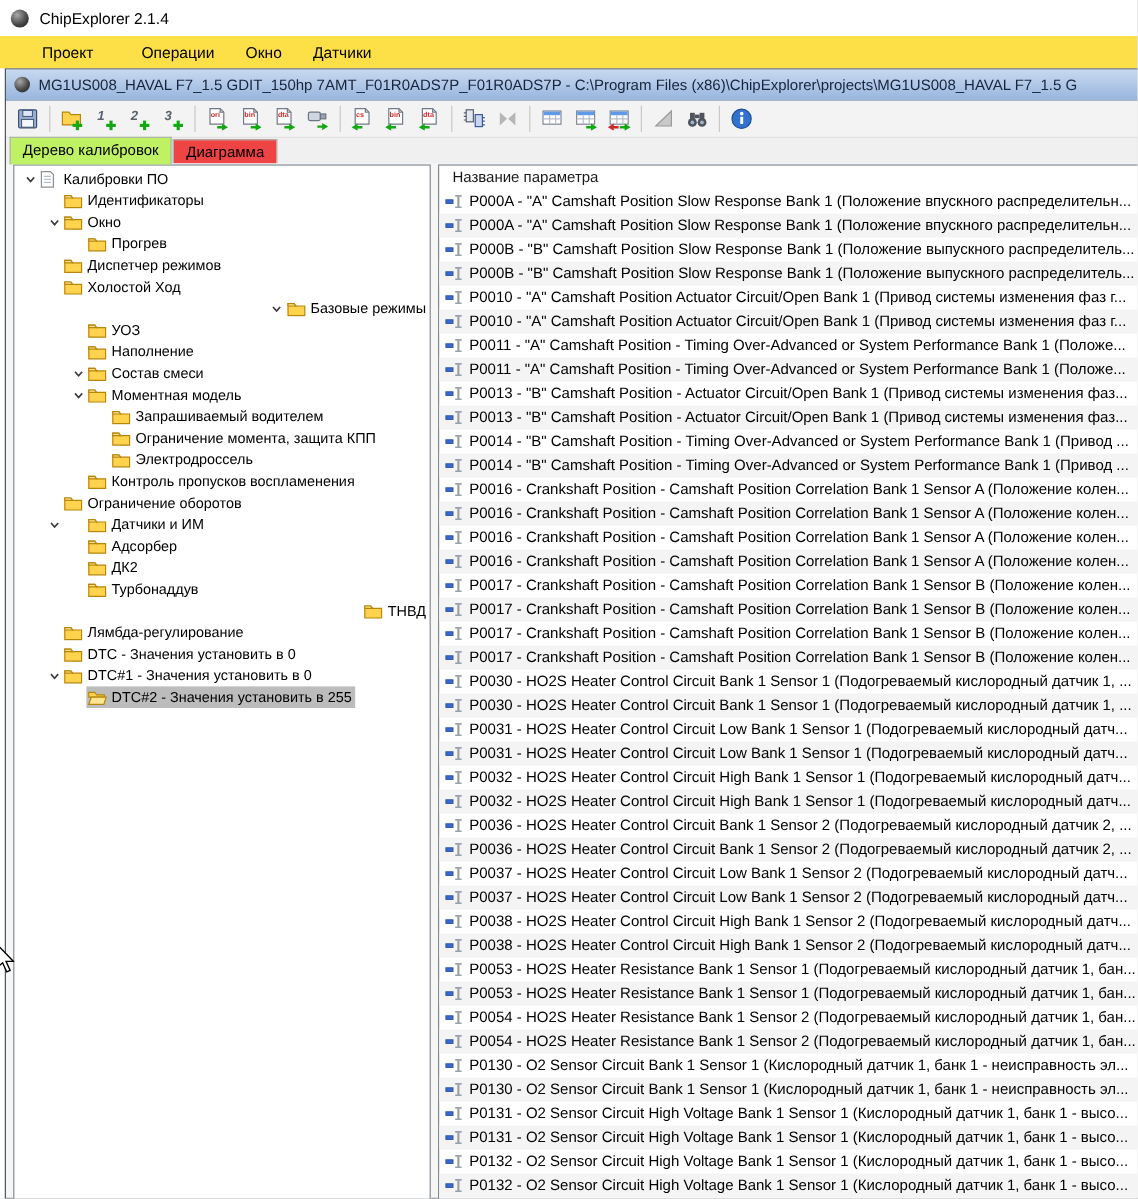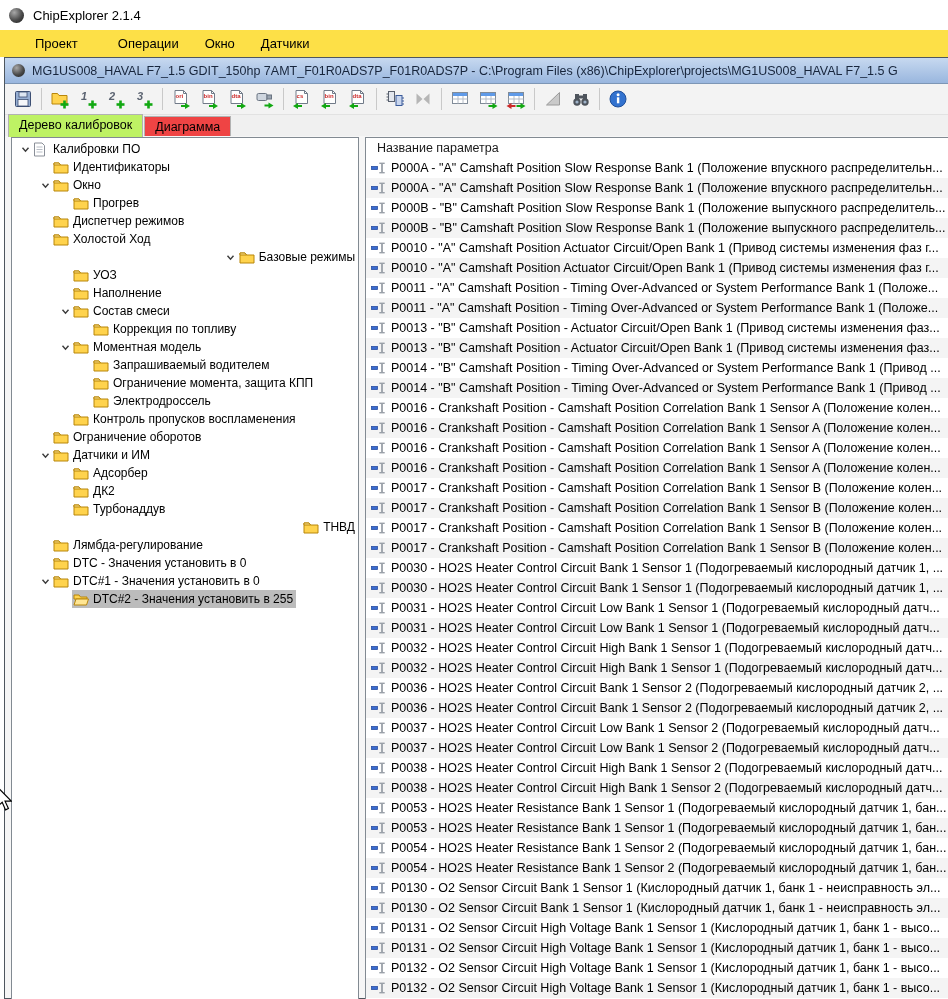--- a/index.html
+++ b/index.html
@@ -391,32 +391,20 @@
             <span class="tsel">
               <span class="ticon">
                 <svg width="16" height="13" viewBox="0 0 16 13">
                   <path d="M1 2 L6 2 L7.5 4 L15 4 L15 12 L1 12 Z" fill="#ffd34d" stroke="#b8860b"></path>
                   <path d="M1 2 L6 2 L7.5 4 L1 4 Z" fill="#ffe694" stroke="#b8860b"></path>
                 </svg>
               </span>
               <span class="tlabel">Состав смеси</span>
             </span>
           </div>
-          <div class="trow" style="padding-left: 66px;">
-            <span class="chev"></span>
-            <span class="tsel">
-              <span class="ticon">
-                <svg width="16" height="13" viewBox="0 0 16 13">
-                  <path d="M1 2 L6 2 L7.5 4 L15 4 L15 12 L1 12 Z" fill="#ffd34d" stroke="#b8860b"></path>
-                  <path d="M1 2 L6 2 L7.5 4 L1 4 Z" fill="#ffe694" stroke="#b8860b"></path>
-                </svg>
-              </span>
-              <span class="tlabel">Коррекция по топливу</span>
-            </span>
-          </div>
           <div class="trow" style="padding-left: 46px;">
             <span class="chev">
               <svg width="9" height="9" viewBox="0 0 9 9">
                 <polyline points="1.5,2.8 4.5,6.2 7.5,2.8" fill="none" stroke="#3c3c3c" stroke-width="1.4"></polyline>
               </svg>
             </span>
             <span class="tsel">
               <span class="ticon">
                 <svg width="16" height="13" viewBox="0 0 16 13">
                   <path d="M1 2 L6 2 L7.5 4 L15 4 L15 12 L1 12 Z" fill="#ffd34d" stroke="#b8860b"></path>
@@ -479,21 +467,21 @@
             <span class="tsel">
               <span class="ticon">
                 <svg width="16" height="13" viewBox="0 0 16 13">
                   <path d="M1 2 L6 2 L7.5 4 L15 4 L15 12 L1 12 Z" fill="#ffd34d" stroke="#b8860b"></path>
                   <path d="M1 2 L6 2 L7.5 4 L1 4 Z" fill="#ffe694" stroke="#b8860b"></path>
                 </svg>
               </span>
               <span class="tlabel">Ограничение оборотов</span>
             </span>
           </div>
-          <div class="trow" style="padding-left: 26px;">
+          <div class="trow" style="padding-left: 26px; gap: 20px;">
             <span class="chev">
               <svg width="9" height="9" viewBox="0 0 9 9">
                 <polyline points="1.5,2.8 4.5,6.2 7.5,2.8" fill="none" stroke="#3c3c3c" stroke-width="1.4"></polyline>
               </svg>
             </span>
             <span class="tsel">
               <span class="ticon">
                 <svg width="16" height="13" viewBox="0 0 16 13">
                   <path d="M1 2 L6 2 L7.5 4 L15 4 L15 12 L1 12 Z" fill="#ffd34d" stroke="#b8860b"></path>
                   <path d="M1 2 L6 2 L7.5 4 L1 4 Z" fill="#ffe694" stroke="#b8860b"></path>

